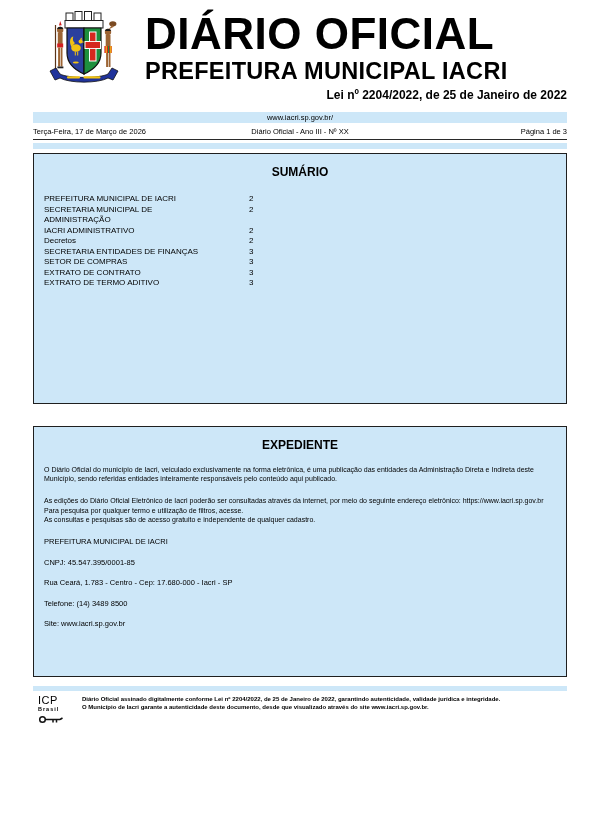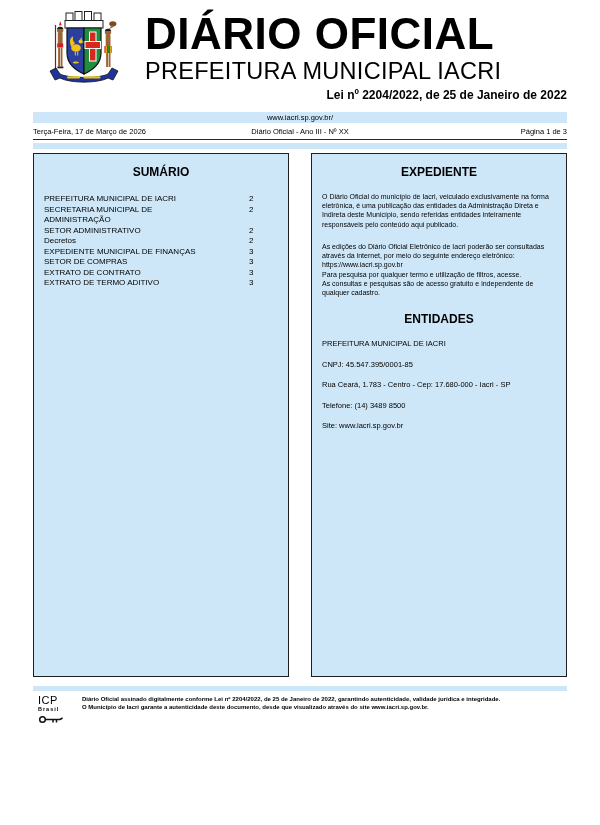--- a/index.html
+++ b/index.html
@@ -15,39 +15,39 @@
   .page{position:relative;width:600px;height:825px;overflow:hidden;padding-top:10px;}
 
   
   .masthead{display:flex;height:90px;padding:0 33px;}
   .crest{width:102px;flex:0 0 102px;}
   .title-block{margin-left:10px;padding-top:2px;}
   .doc-title{
     margin:0;font-size:44px;line-height:1.0;font-weight:bold;
     letter-spacing:.5px;
   }
-  .doc-subtitle{margin:2px 0 0;font-size:23.5px;font-weight:400;letter-spacing:.3px;}
+  .doc-subtitle{margin:2px 0 0;font-size:23.5px;font-weight:700;letter-spacing:.3px;}
   .law-line{margin:-12px 33px 0;text-align:right;font-size:12px;font-weight:bold;}
 
   
   .bar-www{
     margin:10px 33px 0;background:var(--panel-blue);
     text-align:center;font-size:7.5px;padding:1px 0;
   }
   .bar-row{
     margin:0 33px;display:flex;align-items:flex-end;
     font-size:7.5px;padding:4px 0 3px;border-bottom:1px solid #2a2a2a;
   }
   .bar-row .cell{flex:1;}
   .cell-center{text-align:center;}
   .cell-right{text-align:right;}
   .bar-thin{margin:3px 33px 0;height:6px;background:var(--panel-blue);}
 
   
-  .columns{display:flex;gap:22px;margin:4px 33px 0;height:524px;}
+  .columns{display:flex;gap:22px;margin:4px 33px 0;height:524px;flex-direction:column;}
   .panel{
     flex:1;background:var(--panel-blue);
     border:1px solid var(--border-dark);
     padding:8px 10px;overflow:hidden;
   }
   .panel-title{text-align:center;font-size:12px;font-weight:bold;margin:3px 0 0;}
   .sum-list{margin-top:15px;font-size:8px;line-height:1.32;}
   .sum-item{display:flex;align-items:flex-start;}
   .sum-label{flex:0 0 172px;}
   .sum-page{margin-left:33px;}
@@ -154,29 +154,29 @@
       <div class="sum-list">
           <div class="sum-item">
           <span class="sum-label">PREFEITURA MUNICIPAL DE IACRI</span>
           <span class="sum-page">2</span>
         </div>
           <div class="sum-item">
           <span class="sum-label">SECRETARIA MUNICIPAL DE ADMINISTRAÇÃO</span>
           <span class="sum-page">2</span>
         </div>
           <div class="sum-item">
-          <span class="sum-label">SETOR ADMINISTRATIVO</span>
+          <span class="sum-label">IACRI ADMINISTRATIVO</span>
           <span class="sum-page">2</span>
         </div>
           <div class="sum-item">
           <span class="sum-label">Decretos</span>
           <span class="sum-page">2</span>
         </div>
           <div class="sum-item">
-          <span class="sum-label">EXPEDIENTE MUNICIPAL DE FINANÇAS</span>
+          <span class="sum-label">SECRETARIA ENTIDADES DE FINANÇAS</span>
           <span class="sum-page">3</span>
         </div>
           <div class="sum-item">
           <span class="sum-label">SETOR DE COMPRAS</span>
           <span class="sum-page">3</span>
         </div>
           <div class="sum-item">
           <span class="sum-label">EXTRATO DE CONTRATO</span>
           <span class="sum-page">3</span>
         </div>
@@ -190,21 +190,20 @@
     <div class="panel">
       <div class="panel-title">EXPEDIENTE</div>
       <div class="body-text">O Diário Oficial do município de Iacri, veiculado exclusivamente na forma eletrônica, é uma publicação das entidades da Administração Direta e Indireta deste Município, sendo referidas entidades inteiramente responsáveis pelo conteúdo aqui publicado.</div>
 
       <div class="body-text">
           <div>As edições do Diário Oficial Eletrônico de Iacri poderão ser consultadas através da internet, por meio do seguinte endereço eletrônico: https://www.iacri.sp.gov.br</div>
           <div>Para pesquisa por qualquer termo e utilização de filtros, acesse.</div>
           <div>As consultas e pesquisas são de acesso gratuito e independente de qualquer cadastro.</div>
         </div>
 
-      <div class="panel-title mt-entidades">ENTIDADES</div>
       <div class="ent-list">
           <div class="ent-line">PREFEITURA MUNICIPAL DE IACRI</div>
           <div class="ent-line">CNPJ: 45.547.395/0001-85</div>
           <div class="ent-line">Rua Ceará, 1.783 - Centro - Cep: 17.680-000 - Iacri - SP</div>
           <div class="ent-line">Telefone: (14) 3489 8500</div>
           <div class="ent-line">Site: www.iacri.sp.gov.br</div>
         </div>
     </div>
 
   </div>

